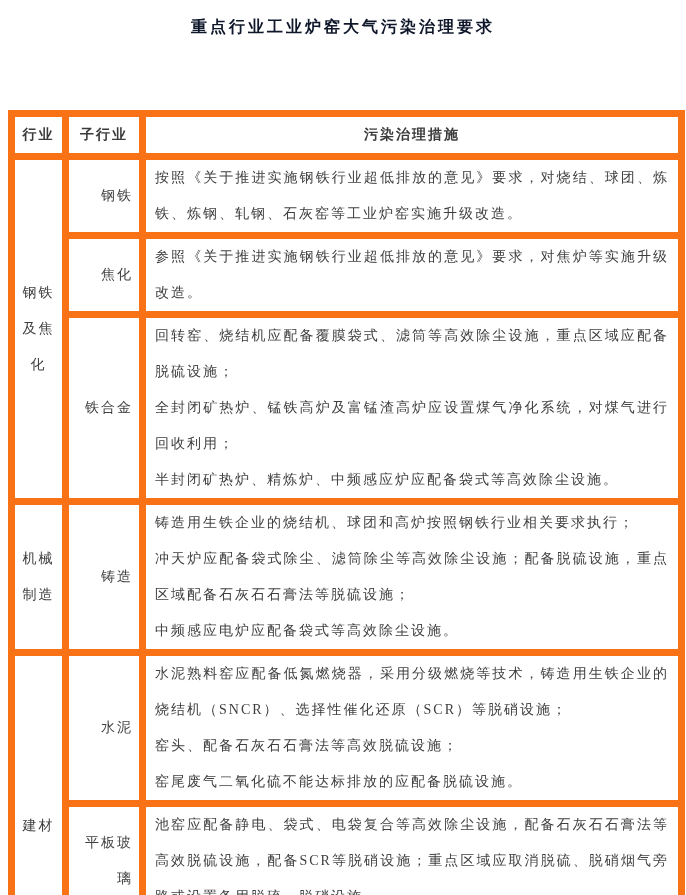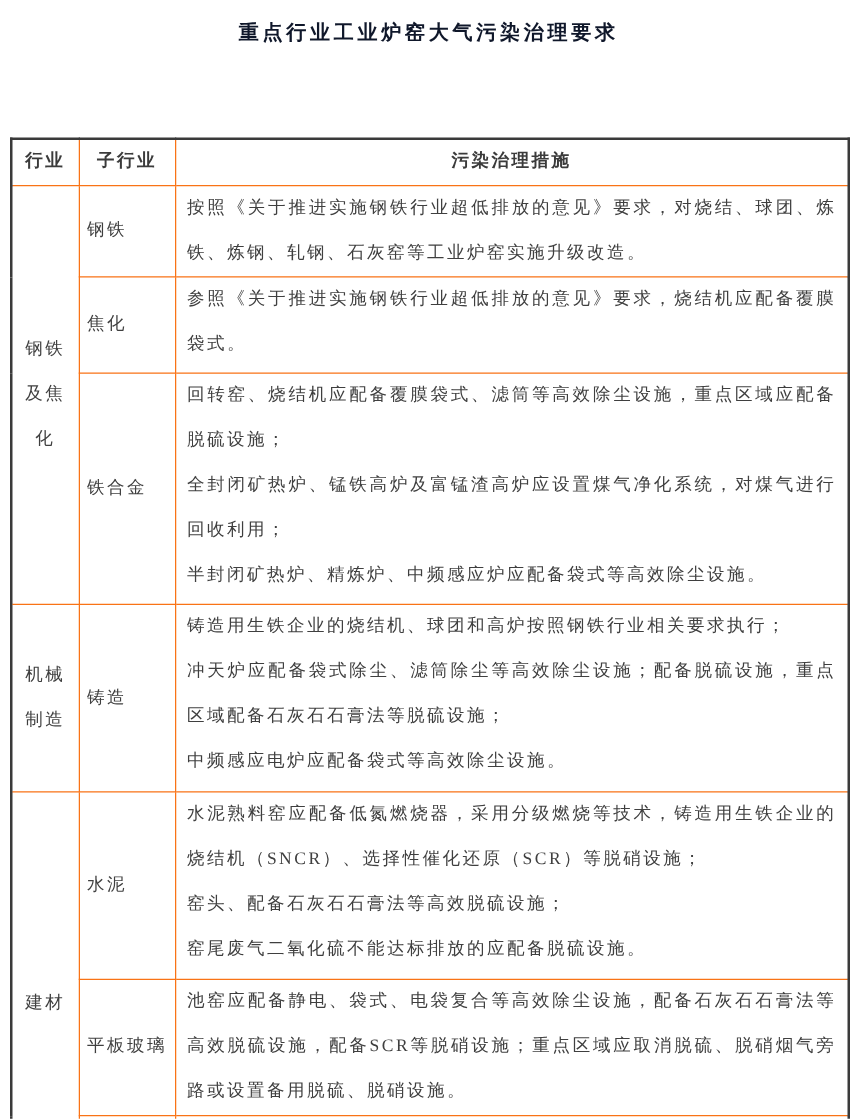--- a/index.html
+++ b/index.html
@@ -27,41 +27,41 @@
   }
   table.req-table {
     border-collapse: collapse;
     table-layout: fixed;
     width: 670px;
     margin: 70px 0 0 8px;
     border: 2px solid #3a3a3a;
     background: #ffffff;
   }
   .req-table th, .req-table td {
-    border: 1px solid #f97316;
+    border: 7px solid #f97316;
     font-size: 14px;
     letter-spacing: 2px;
     line-height: 36px;
     overflow: hidden;
     word-break: break-all;
   }
   .req-table th {
     height: 36px;
     font-weight: bold;
     text-align: center;
     padding: 0 2px;
     color: #3b3b3b;
   }
   td.industry-cell {
     text-align: center;
     vertical-align: middle;
     padding: 0 4px;
   }
   td.sub-cell {
-    text-align: left;
+    text-align: right;
     vertical-align: middle;
     padding: 16px 6px;
   }
   td.measure-cell {
     text-align: justify;
     vertical-align: top;
     padding: 0 9px;
     margin-top: 40px;
   }
   td.measure-cell .measure-par {
@@ -93,21 +93,21 @@
       <tr style="height: 72px;">
         <td class="industry-cell" rowspan="3">钢铁及焦化</td>
         <td class="sub-cell">钢铁</td>
         <td class="measure-cell">
           <div class="measure-par">按照《关于推进实施钢铁行业超低排放的意见》要求，对烧结、球团、炼铁、炼钢、轧钢、石灰窑等工业炉窑实施升级改造。</div>
         </td>
       </tr>
       <tr style="height: 77px;">
         <td class="sub-cell">焦化</td>
         <td class="measure-cell">
-          <div class="measure-par">参照《关于推进实施钢铁行业超低排放的意见》要求，烧结机应配备覆膜袋式。</div>
+          <div class="measure-par">参照《关于推进实施钢铁行业超低排放的意见》要求，对焦炉等实施升级改造。</div>
         </td>
       </tr>
       <tr style="height: 185px;">
         <td class="sub-cell">铁合金</td>
         <td class="measure-cell">
           <div class="measure-par">回转窑、烧结机应配备覆膜袋式、滤筒等高效除尘设施，重点区域应配备脱硫设施；</div>
           <div class="measure-par">全封闭矿热炉、锰铁高炉及富锰渣高炉应设置煤气净化系统，对煤气进行回收利用；</div>
           <div class="measure-par">半封闭矿热炉、精炼炉、中频感应炉应配备袋式等高效除尘设施。</div>
         </td>
       </tr>

